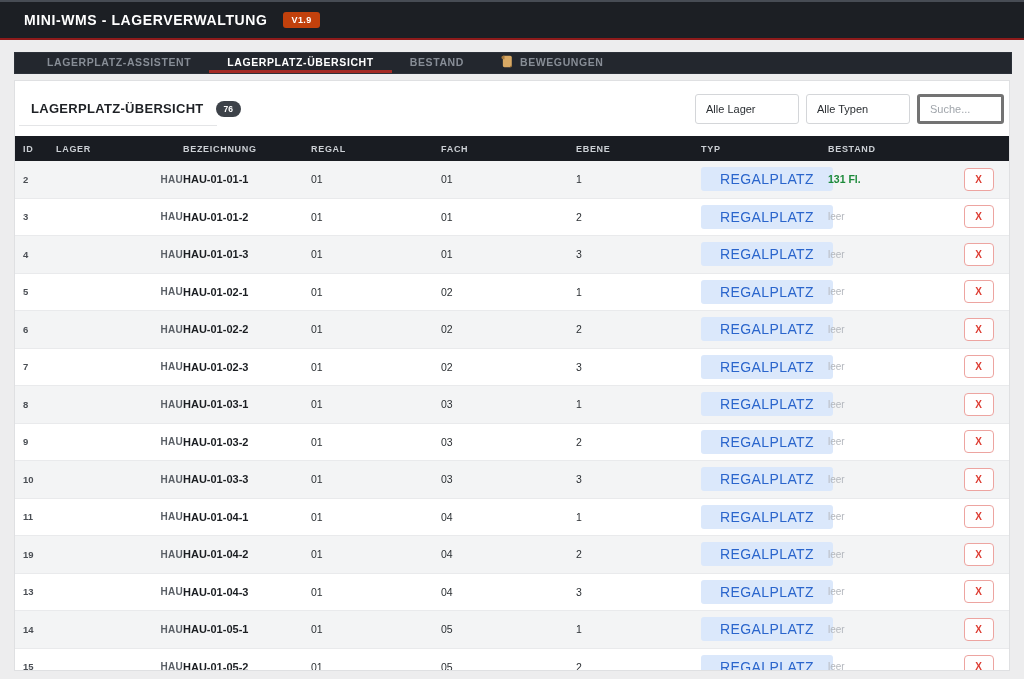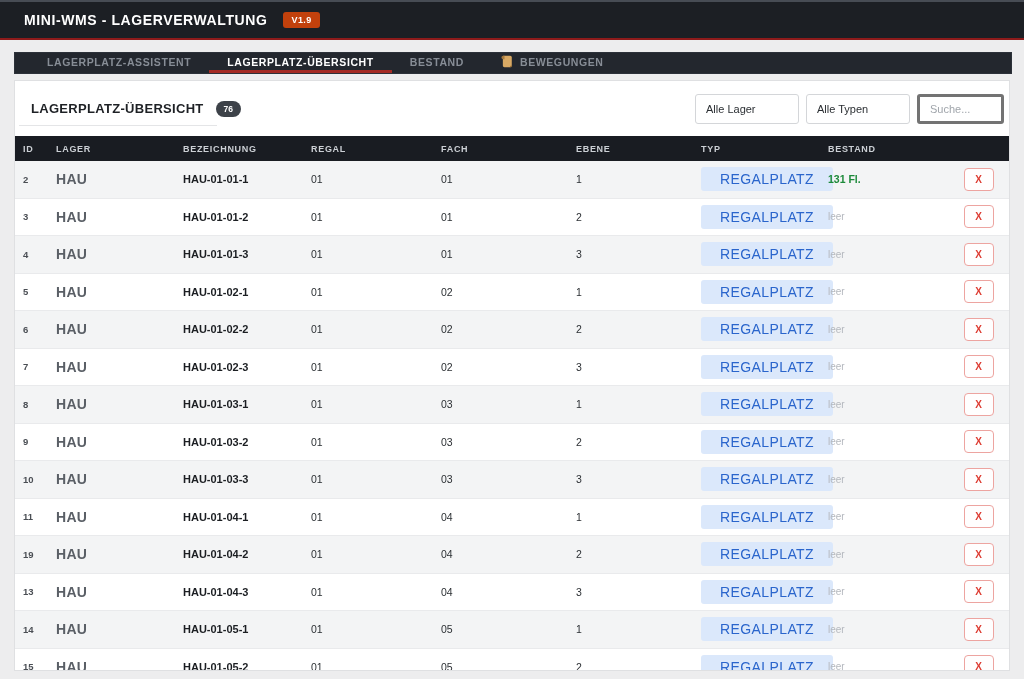--- a/index.html
+++ b/index.html
@@ -46,21 +46,21 @@
   .grid-cols { display:grid;
     grid-template-columns:41px 127px 128px 130px 135px 125px 127px 120px 1fr; }
   .thead { background:#191c22; height:25px; align-items:center; }
   .th { color:#ccd0d5; font-size:9px; font-weight:bold; letter-spacing:.7px; }
   .th:first-child { padding-left:8px; }
   .trow { height:37.5px; align-items:center; border-bottom:1px solid #e9eaec;
     background:#fff; }
   .trow.stripe { background:#f3f4f5; }
   .td { font-size:10.5px; color:#2b2f33; }
   .td-id { padding-left:8px; font-size:9.5px; color:#4a4e54; font-weight:bold; }
-  .td-lager { font-size:14px; color:#5a5f66; font-weight:bold; letter-spacing:.3px; }
+  .td-lager { font-size:10px; color:#5a5f66; font-weight:bold; letter-spacing:.3px;text-align:right; }
   .td-bez { font-weight:bold; font-size:11px; color:#1b1e22; }
   .typ-badge { display:inline-block; background:#dbe8fb; color:#2a65cc; font-size:14px;
     font-weight:normal; letter-spacing:.4px; padding:4px 19px; border-radius:3px; }
   .td-bestand.empty { color:#b4b8be; font-size:10px; }
   .td-bestand.filled { color:#1d8a3a; font-weight:bold; font-size:10.5px; }
   .td-action { display:flex; justify-content:center; }
   .del-btn { width:30px; height:23px; background:#fffefe; border:1px solid #eda4a0;
     border-radius:4px; color:#dd3c32; font-weight:bold; font-size:10px; cursor:pointer;
     font-family:"Liberation Sans","DejaVu Sans",sans-serif; }
 </style>

